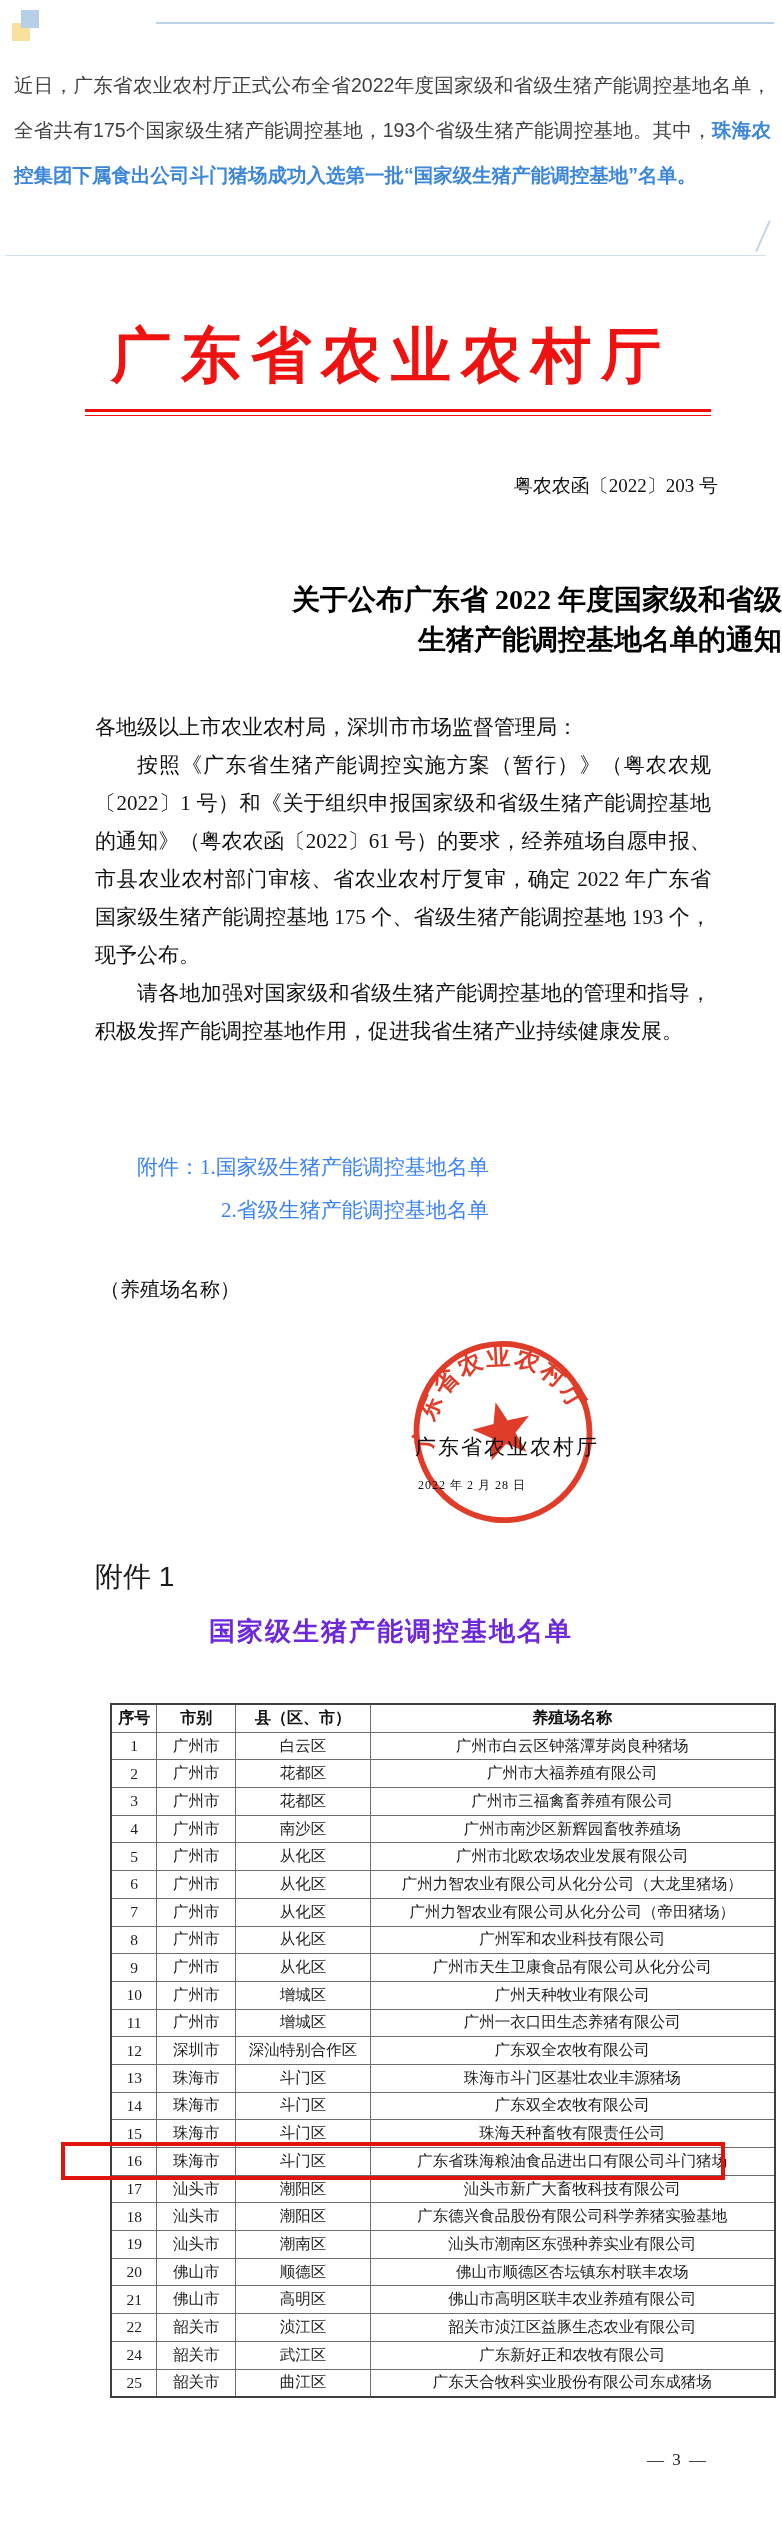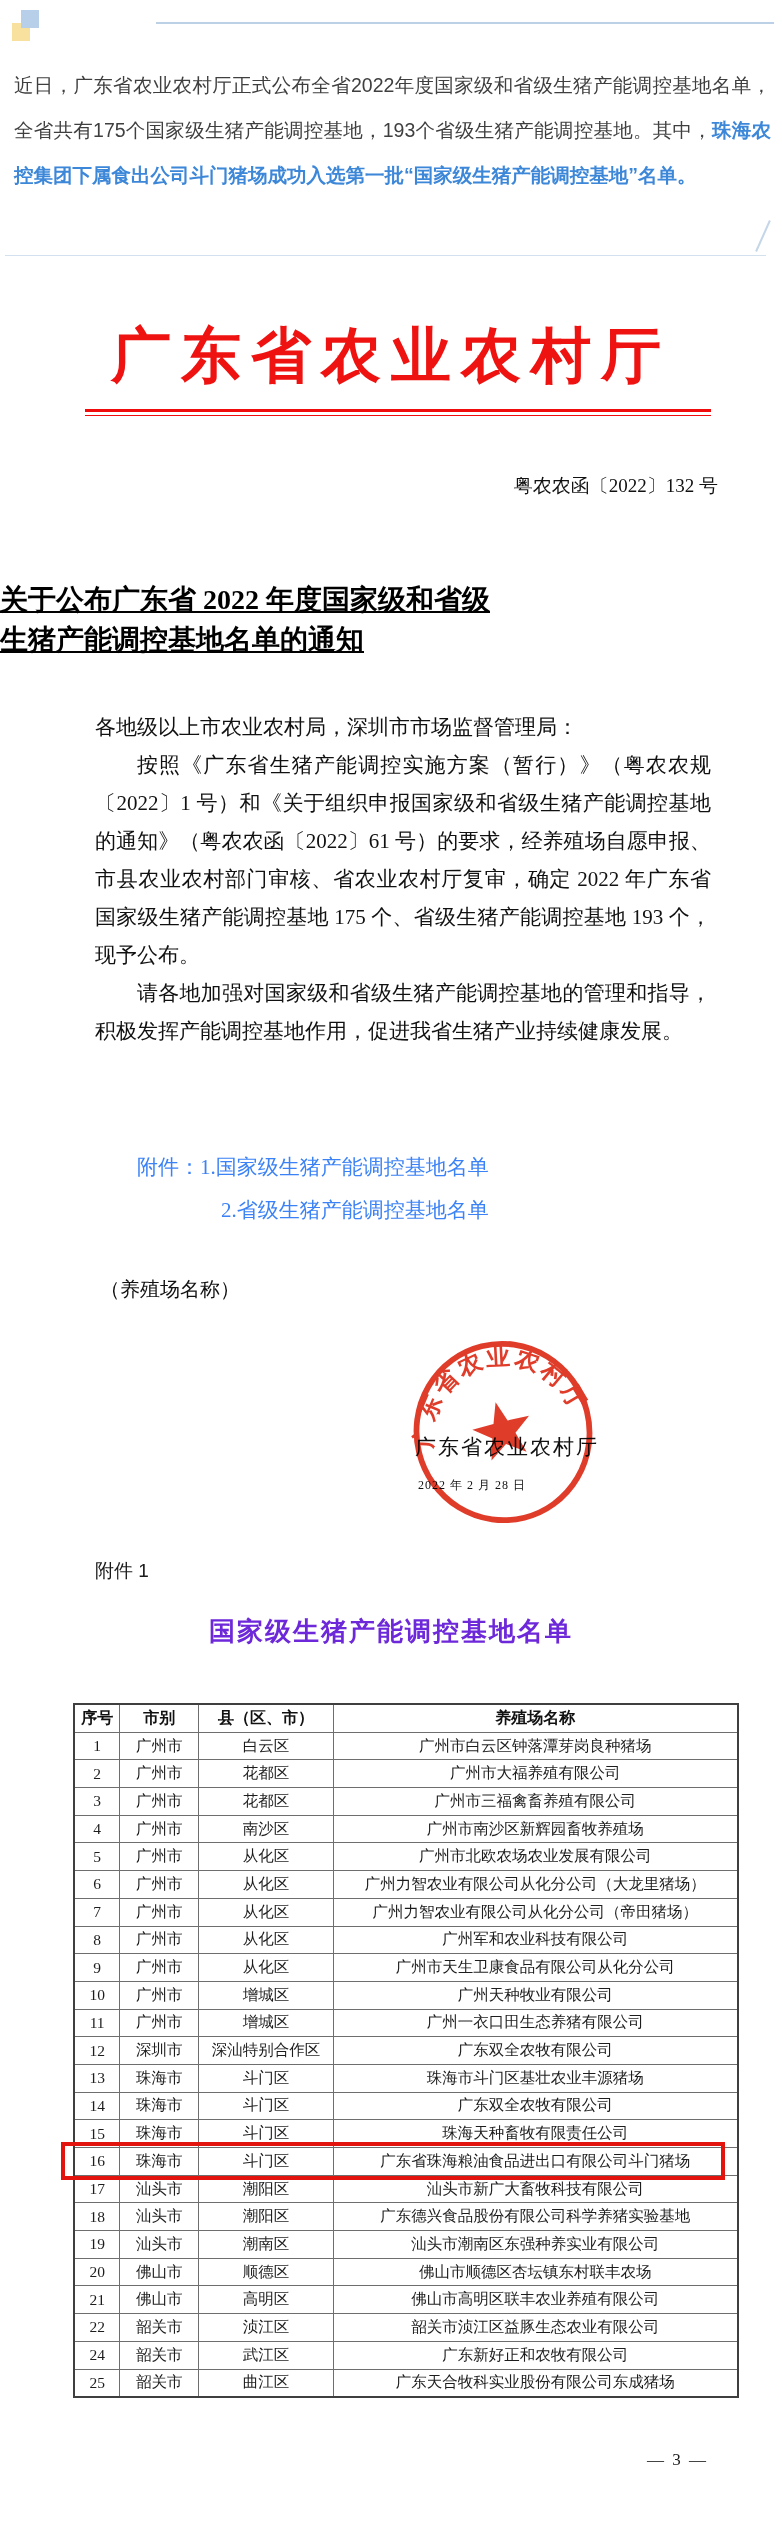--- a/index.html
+++ b/index.html
@@ -19,42 +19,42 @@
   .divider{position:absolute;left:5px;top:255px;width:761px;height:1px;background:#d3e0ee;}
 
   
   .agency{position:absolute;left:0;top:316px;width:782px;text-align:center;
           font-size:60px;font-weight:bold;letter-spacing:10px;color:#ee1311;white-space:nowrap;}
   .redrule{position:absolute;left:85px;top:409px;width:626px;height:3px;
            border-top:3px solid #f00c0c;border-bottom:1px solid #f00c0c;}
   .docnum{position:absolute;right:76px;top:473px;font-size:19px;color:#111;}
 
   
-  .title{position:absolute;left:0;top:580px;width:782px;text-align:left;
-         font-size:28px;font-weight:bold;line-height:40px;color:#000;text-decoration:underline;}
+  .title{position:absolute;left:0;top:580px;width:782px;text-align:right;
+         font-size:28px;font-weight:bold;line-height:40px;color:#000;}
   .docbody{position:absolute;left:95px;top:708px;width:616px;
            font-size:21px;line-height:38px;text-align:justify;color:#111;}
   .docbody p{margin:0;text-indent:2em;}
   .docbody .recipient{text-indent:0;}
   .attach{position:absolute;left:137px;top:1146px;font-size:21px;line-height:43px;color:#3b82f6;}
   .attach .row2{padding-left:84px;}
   .nonote{position:absolute;left:100px;top:1276px;font-size:20px;color:#111;}
 
   
   .issuer{position:absolute;left:415px;top:1433px;font-size:21px;letter-spacing:2px;color:#111;}
   .sigdate{position:absolute;left:418px;top:1477px;font-size:12px;letter-spacing:1px;color:#111;}
   .seal{position:absolute;left:405px;top:1336px;mix-blend-mode:multiply;opacity:.92;}
 
   
-  .annex-label{position:absolute;left:95px;top:1558px;font-size:19px;color:#1a1a1a;}
+  .annex-label{position:absolute;left:95px;top:1558px;font-size:28px;color:#1a1a1a;}
   .annex-title{position:absolute;left:0;top:1614px;width:782px;text-align:center;
                font-size:26px;font-weight:bold;letter-spacing:2px;color:#6d28d9;}
   .tablewrap{position:absolute;left:73px;top:1703px;width:642px;}
   table.base{border-collapse:collapse;width:666px;table-layout:fixed;
-             font-size:15.5px;color:#1d1d1d;}
+             font-size:15.5px;color:#1d1d1d;margin-left:37px;}
   table.base th{font-family:"Liberation Sans","DejaVu Sans",sans-serif;
                 font-weight:bold;font-size:16px;color:#111;}
   table.base th,table.base td{border:1px solid #6e6e6e;text-align:center;
                 padding:0 2px;height:26.7px;overflow:hidden;white-space:nowrap;}
   table.base{border:2px solid #3f3f3f;}
   .c0{width:44px;}.c1{width:76px;}.c2{width:129px;}.c3{width:389px;}
   .hibox{position:absolute;left:-12px;width:664px;border:4px solid #e3130d;box-sizing:border-box;pointer-events:none;}
   .pagenum{position:absolute;right:86px;top:2450px;font-size:17px;letter-spacing:2px;color:#222;}
 </style>
 </head>
@@ -66,21 +66,21 @@
   <div class="sq sq-blue"></div>
   <div class="topline"></div>
 
   <div class="intro sans"><span>近日，广东省农业农村厅正式公布全省2022年度国家级和省级生猪产能调控基地名单，全省共有175个国家级生猪产能调控基地，193个省级生猪产能调控基地。其中，</span><span class="hl" id="hl-span" style="color: rgb(61, 135, 216);">珠海农控集团下属食出公司斗门猪场成功入选第一批“国家级生猪产能调控基地”名单。</span></div>
 
   <div class="slash"></div>
   <div class="divider"></div>
 
   <div class="agency">广东省农业农村厅</div>
   <div class="redrule"></div>
-  <div class="docnum">粤农农函〔2022〕132 号</div>
+  <div class="docnum">粤农农函〔2022〕203 号</div>
 
   <div class="title">
     <div>关于公布广东省 2022 年度国家级和省级</div>
     <div>生猪产能调控基地名单的通知</div>
   </div>
 
   <div class="docbody">
     <p class="recipient">各地级以上市农业农村局，深圳市市场监督管理局：</p>
     <p>按照《广东省生猪产能调控实施方案（暂行）》（粤农农规〔2022〕1 号）和《关于组织申报国家级和省级生猪产能调控基地的通知》（粤农农函〔2022〕61 号）的要求，经养殖场自愿申报、市县农业农村部门审核、省农业农村厅复审，确定 2022 年广东省国家级生猪产能调控基地 175 个、省级生猪产能调控基地 193 个，现予公布。</p>
     <p>请各地加强对国家级和省级生猪产能调控基地的管理和指导，积极发挥产能调控基地作用，促进我省生猪产业持续健康发展。</p>

